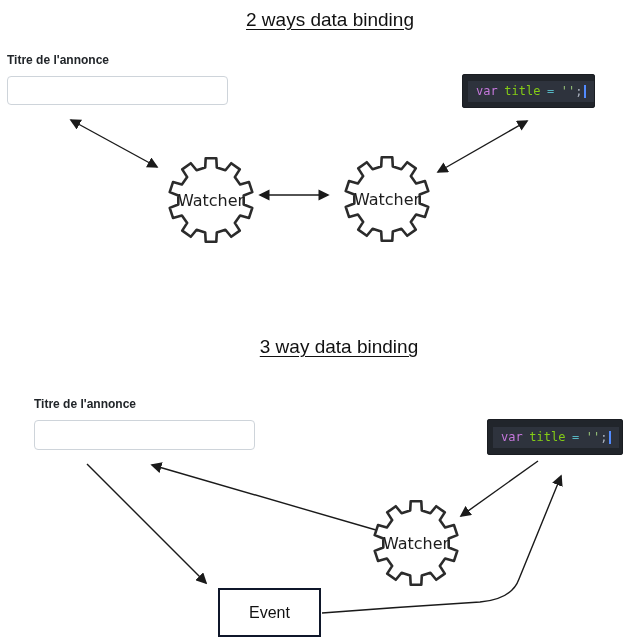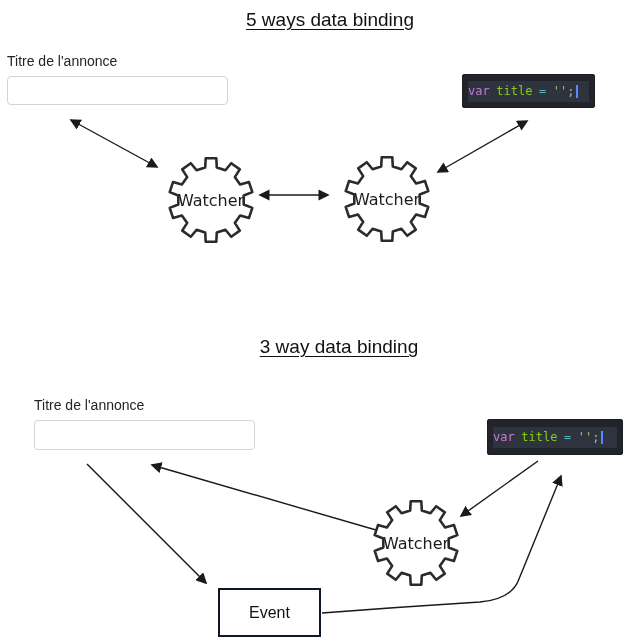--- a/index.html
+++ b/index.html
@@ -8,33 +8,33 @@
     position:relative; width:624px; height:640px; background:#ffffff;
     font-family:"Liberation Sans", sans-serif; overflow:hidden;
   }
   .abs { position:absolute; }
 
   .diagram-title {
     font-size:19px; color:#111111; text-decoration:underline;
     text-underline-offset:3px; white-space:nowrap; transform:translateX(-50%);
   }
   .field-label {
-    font-size:14px; font-weight:normal; color:#212529; white-space:nowrap;
+    font-size:12px; font-weight:bold; color:#212529; white-space:nowrap;
   }
   .text-input {
     border:1px solid #ced4da; border-radius:4px; background:#ffffff;
     font-size:13px; color:#212529; padding:0 8px; outline:none;
   }
 
   .codebox {
     background:#21252b; border-radius:3px; display:flex; align-items:center;
     padding:5px 6px; box-shadow:0 0 0 1px #1a1d22 inset;
   }
   .codeline {
-    flex:1; background:#2e333d; padding:3px 0; display:flex; align-items:center;
+    flex:1; background:#2e333d; padding:3px 8px; display:flex; align-items:center;
     font-family:"DejaVu Sans Mono", monospace; font-size:12px; line-height:15px;
     white-space:pre;
   }
   .tok { margin-right:0.55em; }
   .tok-kw  { color:#c678dd; }
   .tok-id  { color:#84cc16; }
   .tok-op  { color:#56b6c2; }
   .tok-str { color:#98c379; margin-right:0; }
   .tok-pun { color:#abb2bf; margin-right:0; }
   .cursor {
@@ -71,21 +71,21 @@
   <line class="arrow" x1="71" y1="120" x2="157" y2="167" marker-start="url(#ah)" marker-end="url(#ah)"></line>
   <line class="arrow" x1="260" y1="195" x2="328" y2="195" marker-start="url(#ah)" marker-end="url(#ah)"></line>
   <line class="arrow" x1="438" y1="172" x2="527" y2="121" marker-start="url(#ah)" marker-end="url(#ah)"></line>
 
   <line class="arrow" x1="376" y1="530" x2="152" y2="465" marker-end="url(#ah)"></line>
   <line class="arrow" x1="87" y1="464" x2="206" y2="583" marker-end="url(#ah)"></line>
   <line class="arrow" x1="538" y1="461" x2="461" y2="516" marker-end="url(#ah)"></line>
   <path class="arrow" d="M322,613 Q400,607 480,602 Q512,599 519,579 L561,476" marker-end="url(#ah)"></path>
 </svg>
 
-<div class="abs diagram-title" style="left:330px; top:9px;">5 ways data binding</div>
+<div class="abs diagram-title" style="left:330px; top:9px;">2 ways data binding</div>
 
 <label class="abs field-label" style="left:7px; top:53px;">Titre de l'annonce</label>
 <input class="abs text-input" style="left: 7px; top: 76px; width: 221px; height: 29px;" value="">
 
 <div class="abs codebox" style="left:462px; top:74px; width:133px; height:34px;">
   <div class="codeline">
     <span class="tok tok-kw">var</span><span class="tok tok-id">title</span><span class="tok tok-op">=</span><span class="tok tok-str">''</span><span class="tok tok-pun">;</span><span class="cursor"></span>
   </div>
 </div>
 

